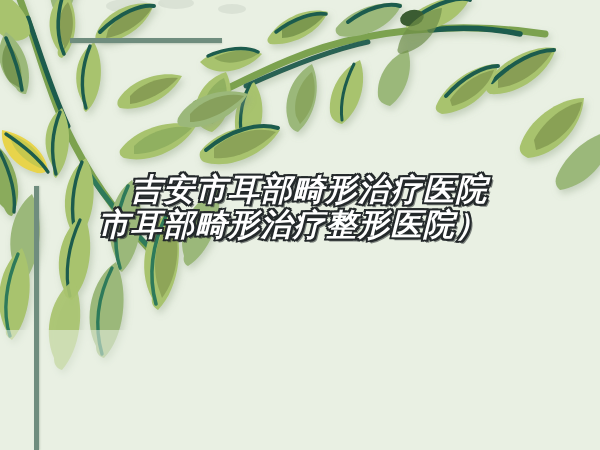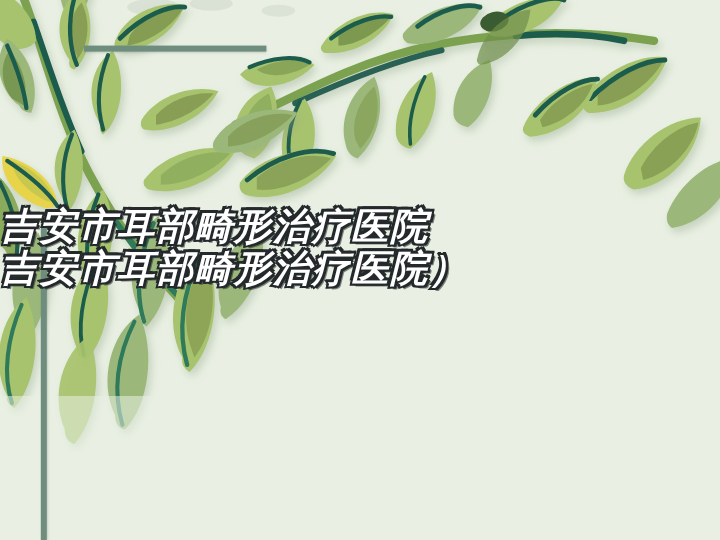--- a/index.html
+++ b/index.html
@@ -40,21 +40,21 @@
     height: 264px;
     background: #6f8d7e;
     box-shadow: 1px 0 2px rgba(120,140,120,0.35);
   }
   
   #headline {
     position: absolute;
     left: 0;
     top: 172px;
     width: 488px;
-    text-align: left;
+    text-align: right;
     z-index: 40;
   }
   #headline .line {
     display: block;
     font-family: "DejaVu Sans", "Liberation Sans", sans-serif;
     font-size: 31px;
     line-height: 35px;
     font-weight: 700;
     font-style: italic;
     letter-spacing: 1.5px;
@@ -217,16 +217,16 @@
     </g>
 
     <rect x="0" y="330" width="300" height="120" fill="#e9f0e3" opacity="0.55"></rect>
   </svg>
 
   <div class="rule-h"></div>
   <div class="rule-v"></div>
 
   <div id="headline">
     <span class="line">吉安市耳部畸形治疗医院</span>
-    <span class="line">吉安市耳部畸形治疗医院）</span>
+    <span class="line">市耳部畸形治疗整形医院）</span>
   </div>
 
 </div>
 
 </body></html>

